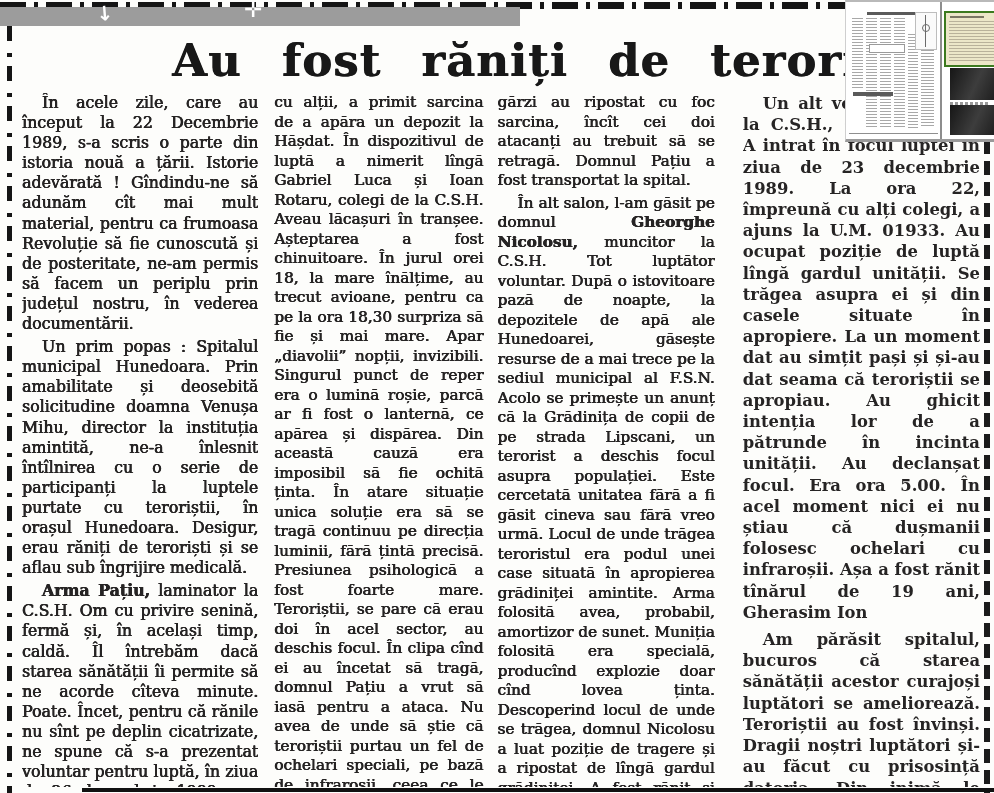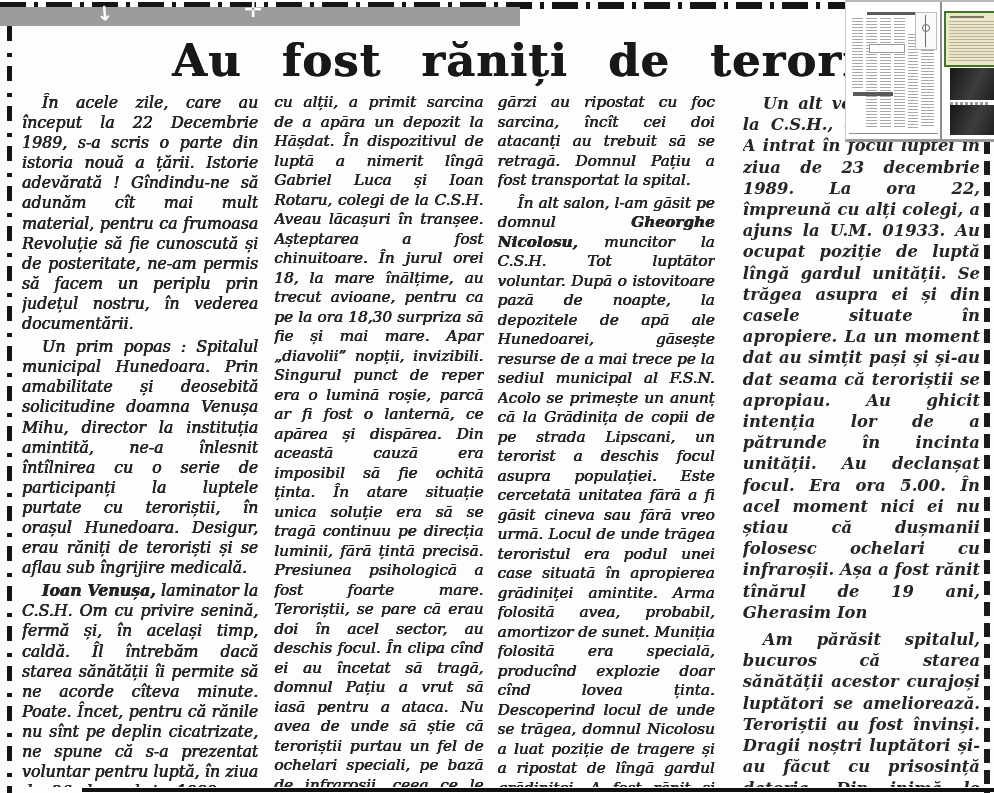--- a/index.html
+++ b/index.html
@@ -38,21 +38,21 @@
     word-spacing:0.52em;letter-spacing:1px;
     text-shadow:0.6px 0 0 currentColor;
   }
   
   .columns{
     position:absolute;left:22px;top:93px;right:14px;bottom:6px;
     display:flex;overflow:hidden;color:#262424;
   }
   .col{overflow:hidden;}
   .col p{margin:0 0 3px 0;text-align:justify;
-    text-shadow:0.45px 0 0 currentColor, -0.15px 0 0 currentColor;font-style:italic;}
+    text-shadow:0.45px 0 0 currentColor, -0.15px 0 0 currentColor;}
   .col .indent{text-indent:20px;}
   .col1{width:237px;font-size:15.8px;line-height:20.1px;margin-right:16px;}
   .col2{width:210px;font-size:15.3px;line-height:19.5px;margin-right:14px;}
   .col3{width:218px;font-size:15.3px;line-height:19.5px;margin-right:28px;}
   .col4{width:238px;font-size:16.4px;line-height:21.2px;font-weight:bold;}
   .col4 p{text-shadow:none;margin-bottom:6px;}
   .pline{display:block;white-space:nowrap;}
   
   .thumb-panel{
     position:absolute;left:845px;top:0;width:149px;height:137px;
@@ -91,21 +91,21 @@
 <div class="border-left"></div>
 <div class="border-right"></div>
 <div class="border-bottom"></div>
 
 <div class="headline">Au fost răniți de teroriști</div>
 
 <div class="columns">
   <div class="col col1">
       <p class="indent"><span>În acele zile, care au început la 22 Decembrie 1989, s-a scris o parte din istoria nouă a țării. Istorie adevărată ! Gîndindu-ne să adunăm cît mai mult material, pentru ca frumoasa Revoluție să fie cunoscută și de posteritate, ne-am permis să facem un periplu prin județul nostru, în vederea documentării.</span></p>
       <p class="indent"><span>Un prim popas : Spitalul municipal Hunedoara. Prin amabilitate și deosebită solicitudine doamna Venușa Mihu, director la instituția amintită, ne-a înlesnit întîlnirea cu o serie de participanți la luptele purtate cu teroriștii, în orașul Hunedoara. Desigur, erau răniți de teroriști și se aflau sub îngrijire medicală.</span></p>
-      <p class="indent"><b>Ioan Venușa,</b><span> laminator la C.S.H. Om cu privire senină, fermă și, în același timp, caldă. Îl întrebăm dacă starea sănătății îi permite să ne acorde cîteva minute. Poate. Încet, pentru că rănile nu sînt pe deplin cicatrizate, ne spune că s-a prezentat voluntar pentru luptă, în ziua de 26 decembrie 1989, ora 14,00. După ce a fost echipat, împreună</span></p>
+      <p class="indent"><b>Arma Pațiu,</b><span> laminator la C.S.H. Om cu privire senină, fermă și, în același timp, caldă. Îl întrebăm dacă starea sănătății îi permite să ne acorde cîteva minute. Poate. Încet, pentru că rănile nu sînt pe deplin cicatrizate, ne spune că s-a prezentat voluntar pentru luptă, în ziua de 26 decembrie 1989, ora 14,00. După ce a fost echipat, împreună</span></p>
     </div>
   <div class="col col2">
       <p><span>cu alții, a primit sarcina de a apăra un depozit la Hășdat. În dispozitivul de luptă a nimerit lîngă Gabriel Luca și Ioan Rotaru, colegi de la C.S.H. Aveau lăcașuri în tranșee. Așteptarea a fost chinuitoare. În jurul orei 18, la mare înălțime, au trecut avioane, pentru ca pe la ora 18,30 surpriza să fie și mai mare. Apar „diavolii” nopții, invizibili. Singurul punct de reper era o lumină roșie, parcă ar fi fost o lanternă, ce apărea și dispărea. Din această cauză era imposibil să fie ochită ținta. În atare situație unica soluție era să se tragă continuu pe direcția luminii, fără țintă precisă. Presiunea psihologică a fost foarte mare. Teroriștii, se pare că erau doi în acel sector, au deschis focul. În clipa cînd ei au încetat să tragă, domnul Pațiu a vrut să iasă pentru a ataca. Nu avea de unde să știe că teroriștii purtau un fel de ochelari speciali, pe bază de infraroșii, ceea ce le crea o superioritate evidentă. A fost rănit la umăr și, apoi, în antebraț. Ceilalți luptători din</span></p>
     </div>
   <div class="col col3">
       <p><span>gărzi au ripostat cu foc sarcina, încît cei doi atacanți au trebuit să se retragă. Domnul Pațiu a fost transportat la spital.</span></p>
       <p class="indent"><span>În alt salon, l-am găsit pe domnul </span><b>Gheorghe Nicolosu,</b><span> muncitor la C.S.H. Tot luptător voluntar. După o istovitoare pază de noapte, la depozitele de apă ale Hunedoarei, găsește resurse de a mai trece pe la sediul municipal al F.S.N. Acolo se primește un anunț că la Grădinița de copii de pe strada Lipscani, un terorist a deschis focul asupra populației. Este cercetată unitatea fără a fi găsit cineva sau fără vreo urmă. Locul de unde trăgea teroristul era podul unei case situată în apropierea grădiniței amintite. Arma folosită avea, probabil, amortizor de sunet. Muniția folosită era specială, producînd explozie doar cînd lovea ținta. Descoperind locul de unde se trăgea, domnul Nicolosu a luat poziție de tragere și a ripostat de lîngă gardul grădiniței. A fost rănit și dus, apoi, la spital. Ne spune că nu-i pare rău deși are piciorul imobilizat, pentru</span></p>
     </div>
   <div class="col col4">
       <p class="indent"><span>Un alt voluntar, tot de la C.S.H., Gherasim Ion. A intrat în focul luptei în ziua de 23 decembrie 1989. La ora 22, împreună cu alți colegi, a ajuns la U.M. 01933. Au ocupat poziție de luptă lîngă gardul unității. Se trăgea asupra ei și din casele situate în apropiere. La un moment dat au simțit pași și și-au dat seama că teroriștii se apropiau. Au ghicit intenția lor de a pătrunde în incinta unității. Au declanșat focul. Era ora 5.00. În acel moment nici ei nu știau că dușmanii folosesc ochelari cu infraroșii. Așa a fost rănit tînărul de 19 ani, Gherasim Ion</span></p>

